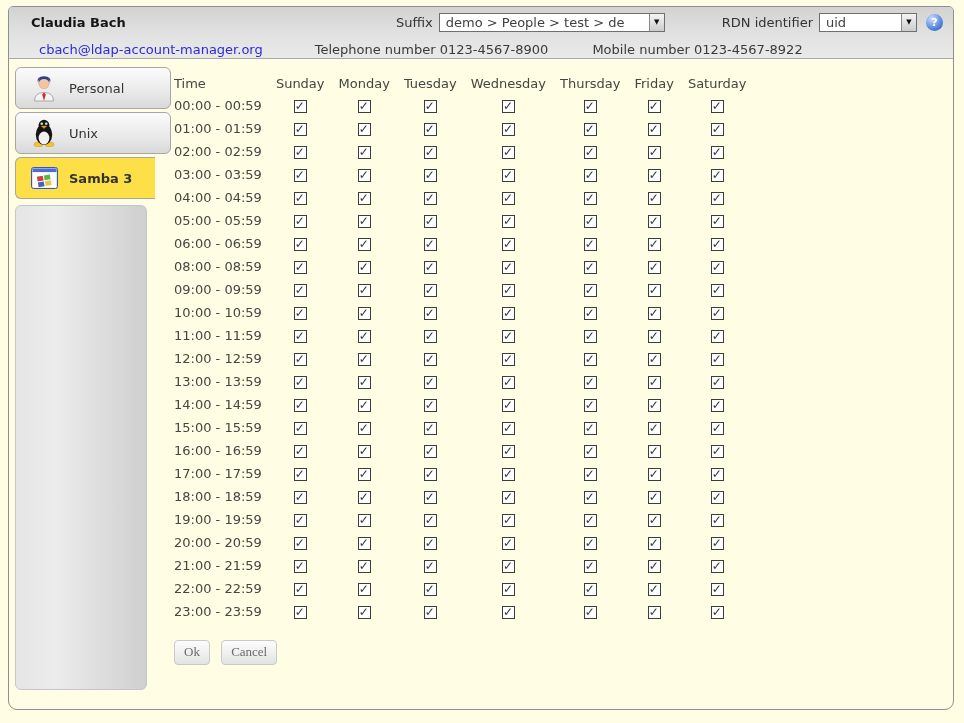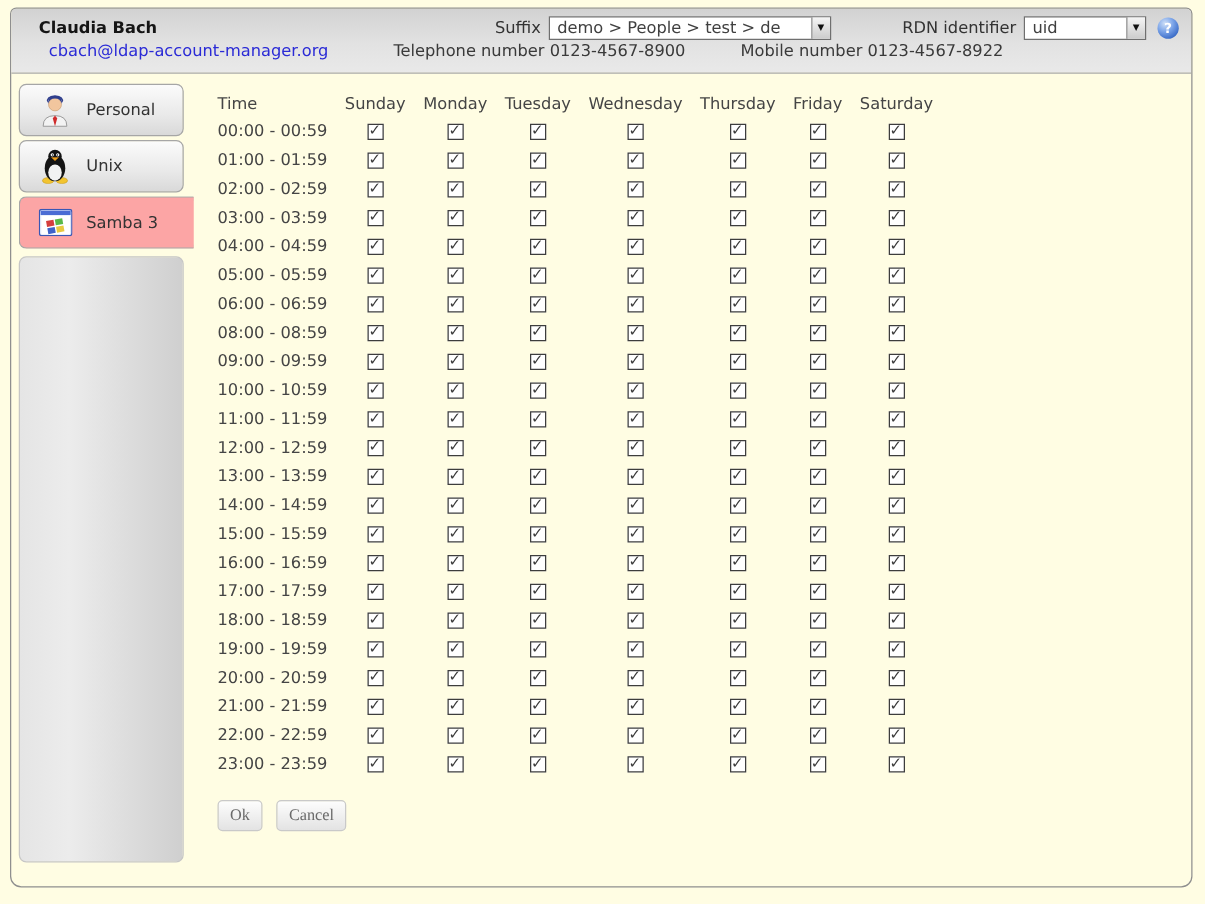--- a/index.html
+++ b/index.html
@@ -54,47 +54,48 @@
   .select.suffix { width: 226px; margin-right: 14px; }
   .select.rdn { width: 98px; }
   .help-icon {
     width: 17px; height: 17px; margin-left: 9px; flex: none;
     border-radius: 50%;
     background: radial-gradient(circle at 35% 28%, #cfe0f8 0%, #7ba4e8 40%, #3e6fc9 75%, #2c56a8 100%);
     color: #ffffff; font-weight: bold; font-size: 11px; line-height: 17px;
     text-align: center; cursor: pointer;
   }
   .header-row2 {
-    display: flex; align-items: flex-start;
+    display: flex; align-items: flex-end;
     height: 24px; padding: 0 10px 1px 30px;
     color: #3a3a3a;
   }
   .email-link { color: #2b2bd6; margin-right: 52px; cursor: pointer; }
   .phone-text { margin-right: 44px; }
   
   .content { display: flex; height: 651px; }
   .sidebar {
     width: 146px; flex: none;
     padding: 8px 0 20px 6px;
     display: flex; flex-direction: column;
   }
   .tab {
     display: flex; align-items: center;
-    width: 132px; height: 42px; margin-bottom: 3px;
+    width: 156px; height: 42px; margin-bottom: 3px;
     border: 1px solid #a6a6a6; border-radius: 6px;
     background: linear-gradient(180deg, #fbfbfb 0%, #e9e9e9 60%, #d9d9d9 100%);
     padding-left: 13px; cursor: pointer;
   }
   .tab .tab-icon { width: 30px; flex: none; display: flex; justify-content: center; }
   .tab .tab-label { margin-left: 10px; color: #333; }
   .tab.active {
     width: 140px;
-    background: #fca5a5;
+    background: #fde047;
     border-right: none;
     border-radius: 6px 0 0 6px;
+    font-weight: bold;
   }
   .sidebar-panel {
     flex: 1; width: 132px; margin-top: 3px;
     border-radius: 6px;
     border: 1px solid #c6c6c6;
     background: linear-gradient(90deg, #e5e5e5 0%, #ececec 30%, #cfcfcf 100%);
   }
   
   .main { flex: 1; padding: 13px 0 0 19px; }
   table.hours { border-collapse: collapse; }

